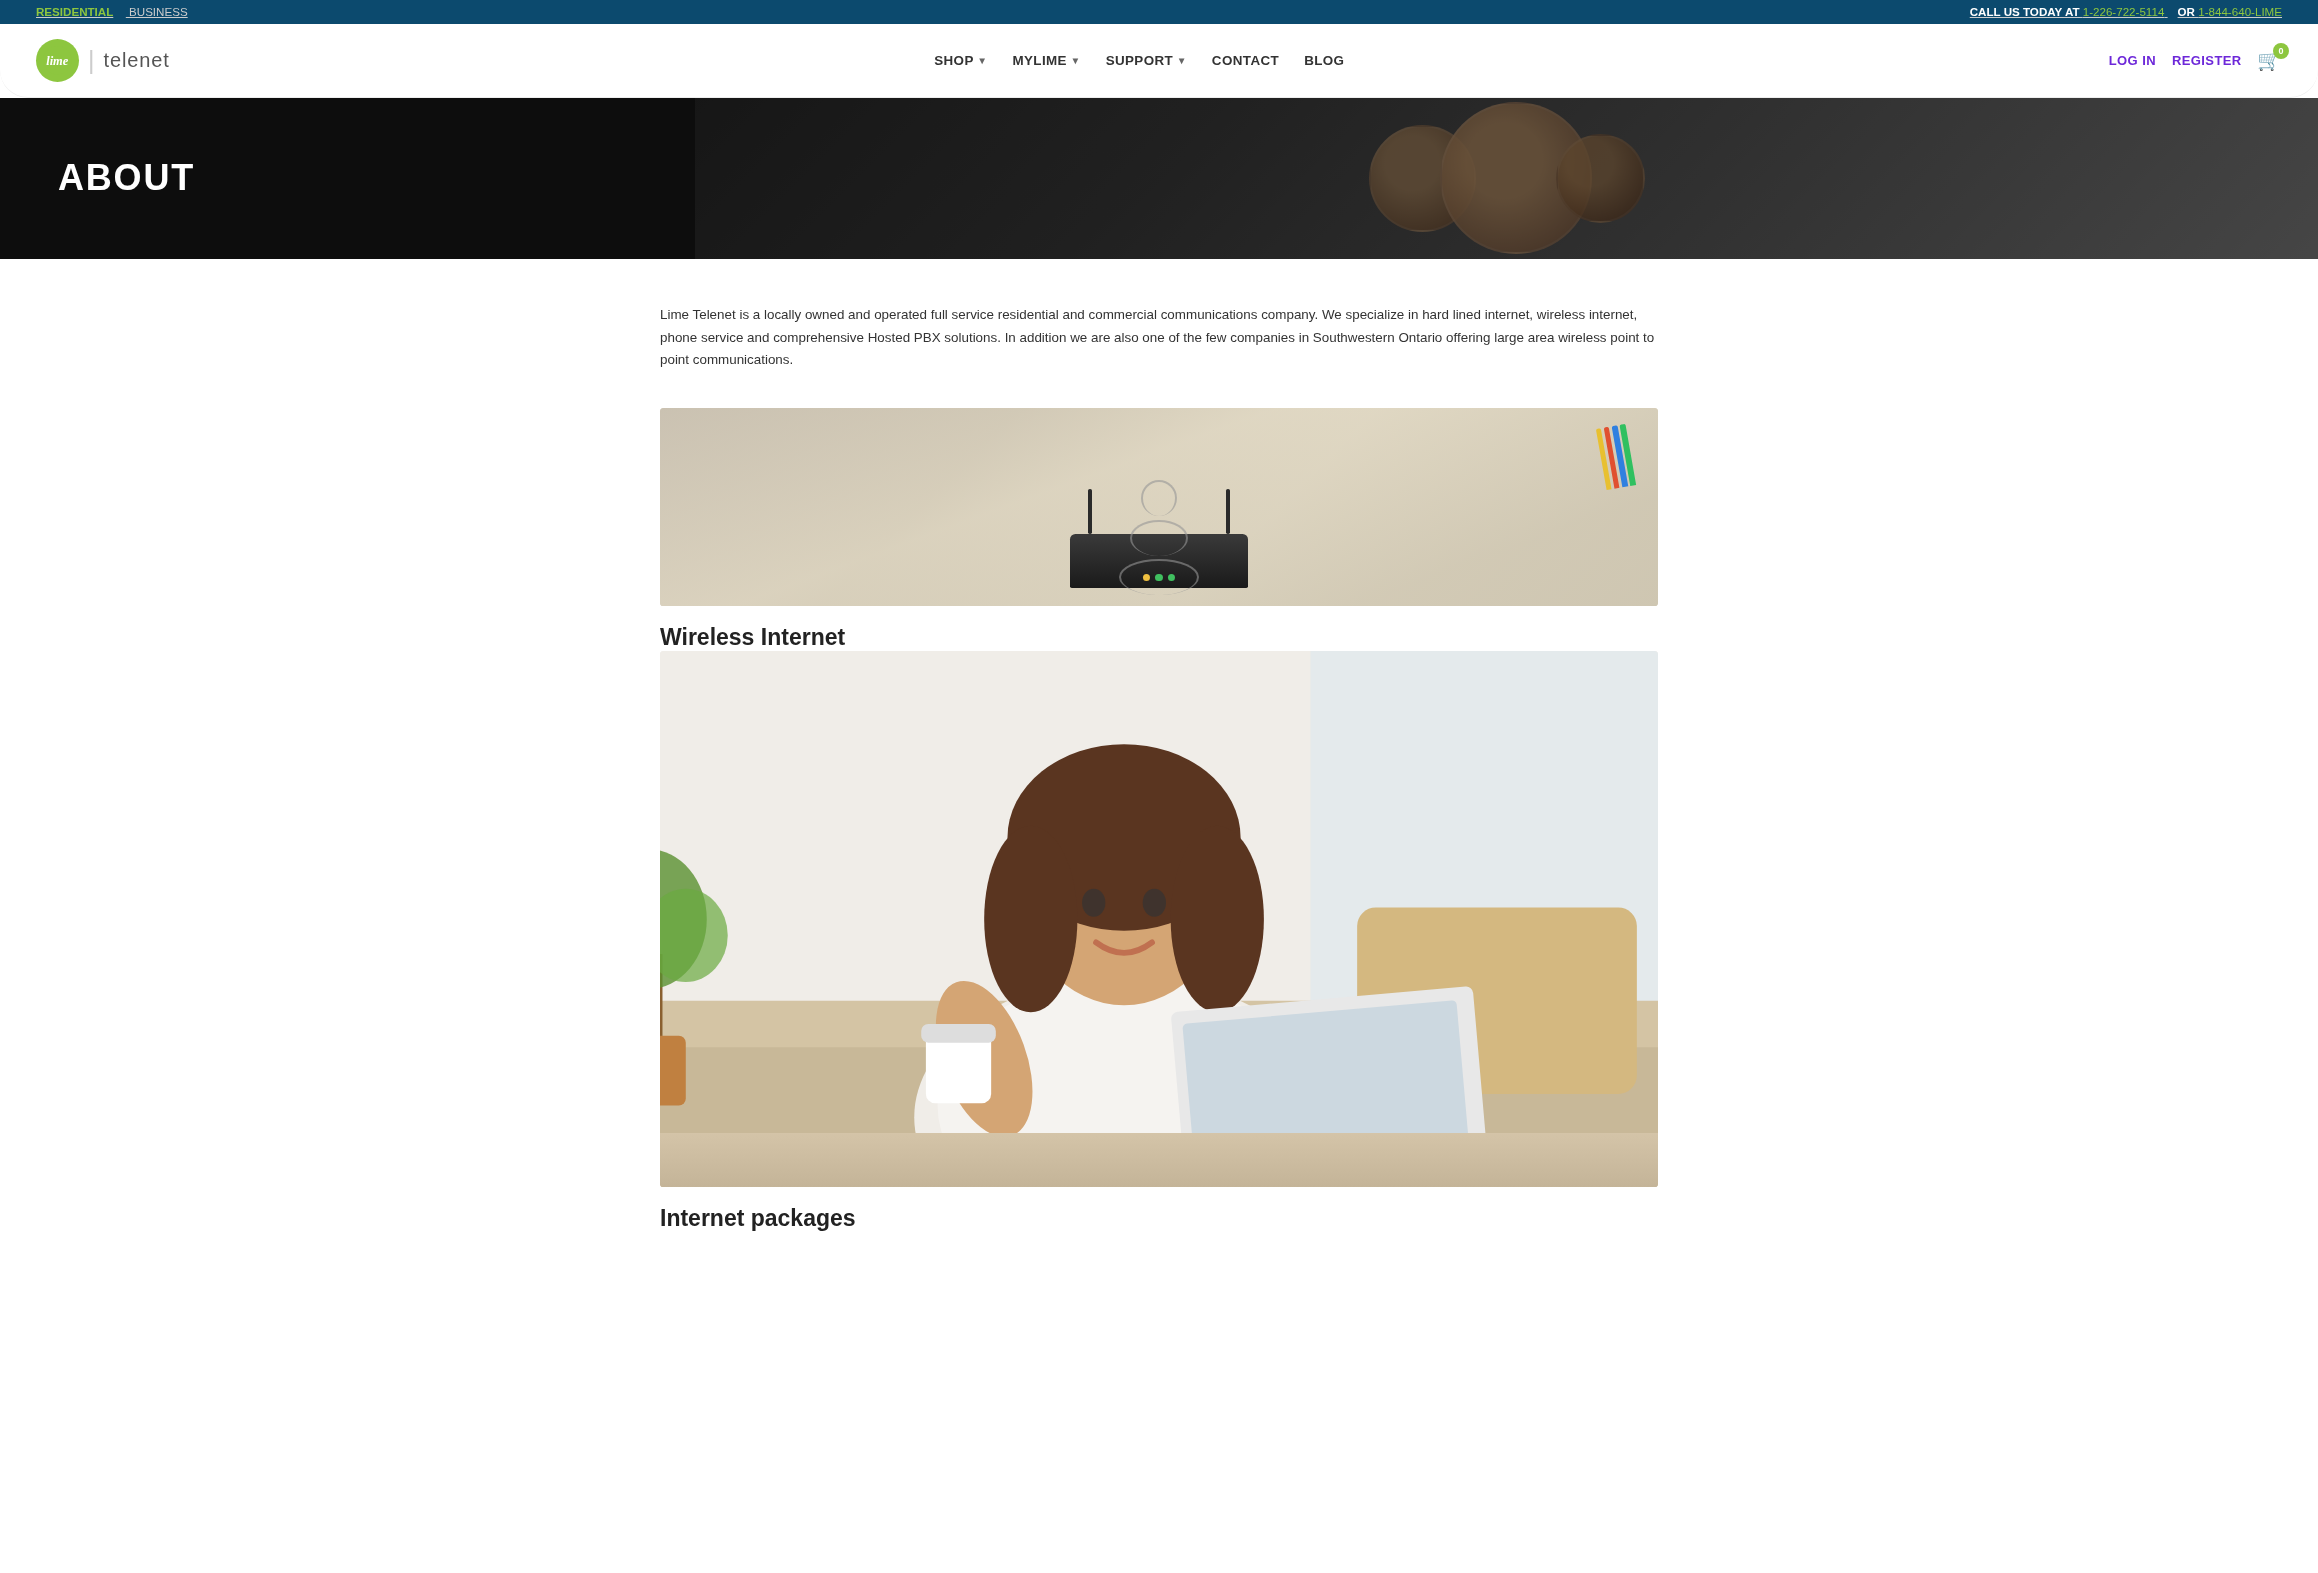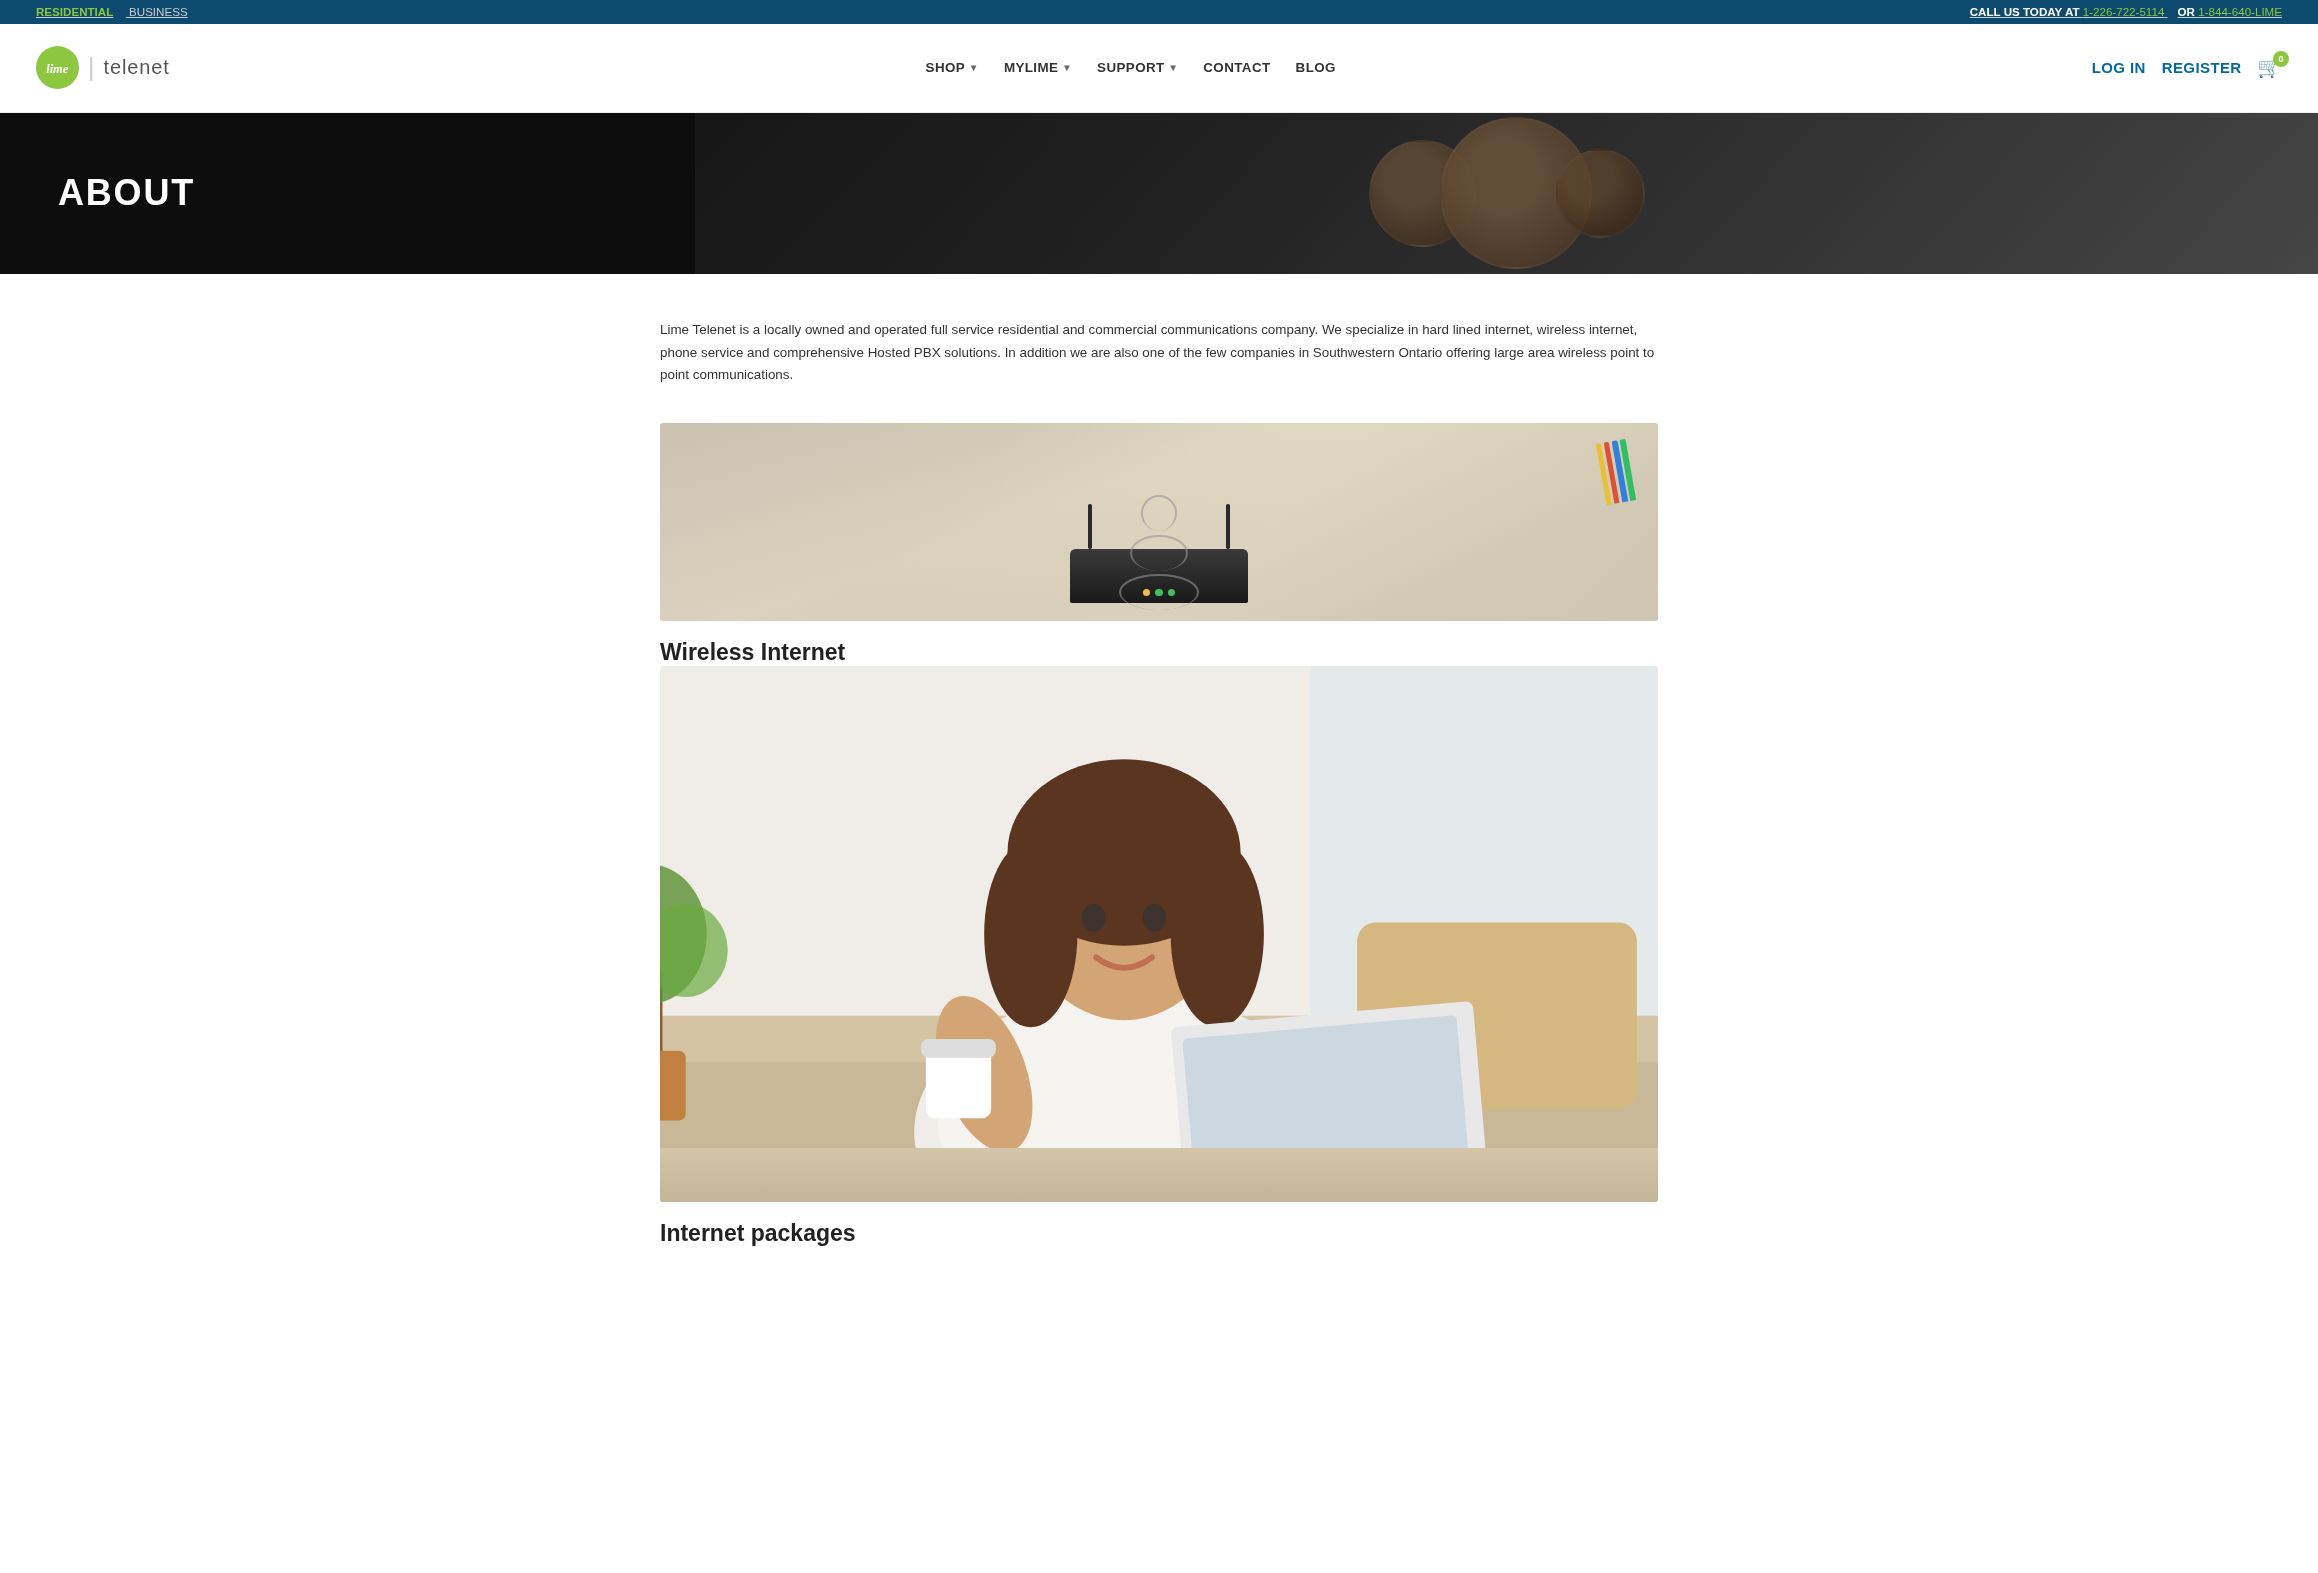--- a/index.html
+++ b/index.html
@@ -28,21 +28,22 @@
     .top-bar-right a { color: #8dc63f; text-decoration: none; }
 
     
     .header {
       background: #fff;
       border-bottom: 0.9px solid #eee;
       padding: 0 36px;
       display: flex;
       align-items: center;
       justify-content: space-between;
-      height: 89px;
+      height: 74px;
+      border-radius: 28px;
     }
     .logo {
       display: flex;
       align-items: center;
       gap: 5.4px;
       text-decoration: none;
     }
     .logo-circle {
       width: 43px;
       height: 43px;
@@ -87,22 +88,22 @@
     .nav-chevron { font-size: 9.8px; color: #666; }
 
     
     .header-right {
       display: flex;
       align-items: center;
       gap: 16px;
     }
     .header-right a {
       text-decoration: none;
-      color: #0369a1;
-      font-size: 15px;
+      color: #6d28d9;
+      font-size: 13px;
       font-weight: 600;
       letter-spacing: 0.4px;
     }
     .cart-icon-wrap {
       position: relative;
       cursor: pointer;
     }
     .cart-icon {
       font-size: 19.6px;
       color: #333;

